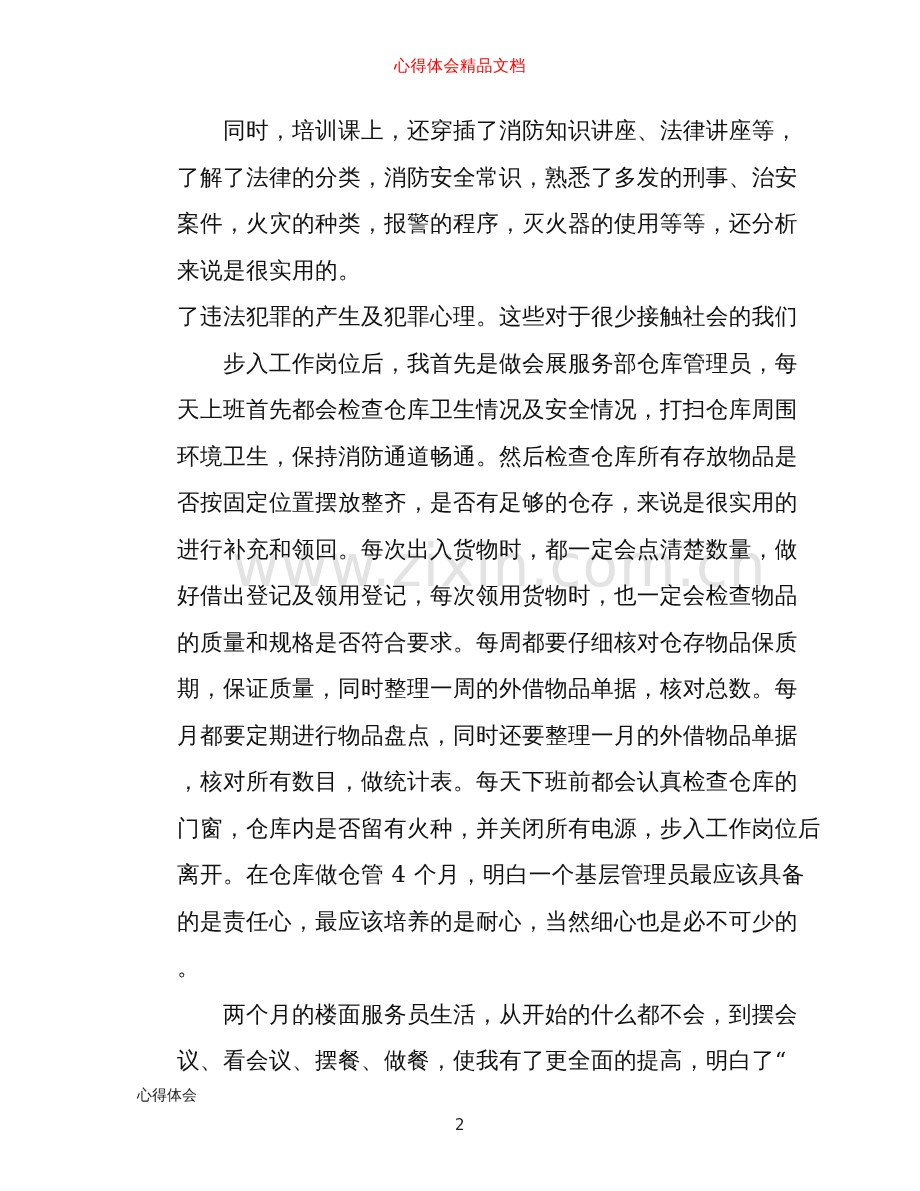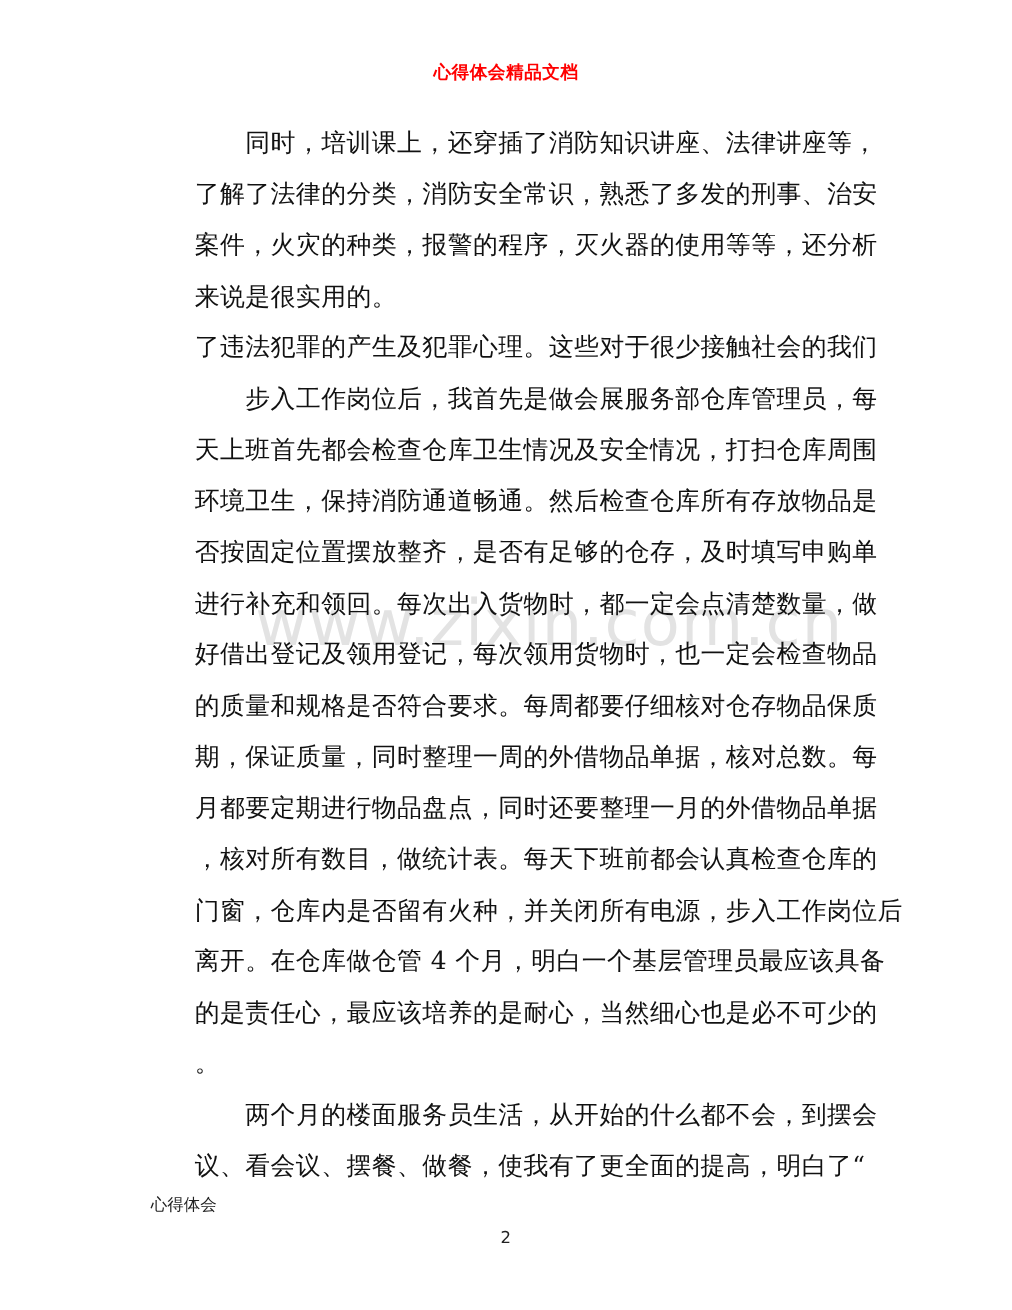--- a/index.html
+++ b/index.html
@@ -24,21 +24,20 @@
   .header-title {
     position: absolute;
     top: 56px;
     left: 0;
     width: 920px;
     text-align: center;
     font-family: "DejaVu Sans", "Liberation Sans", sans-serif;
     font-size: 16px;
     color: #ff0000;
     letter-spacing: 0.5px;
-    font-weight: bold;
   }
   .body-text {
     position: absolute;
     left: 137px;
     top: 107px;
     width: 648px;
     font-size: 22.6px;
     line-height: 46.5px;
     color: #111111;
     letter-spacing: 0.4px;
@@ -91,21 +90,21 @@
 
   <div class="body-text">
     <span class="line indent">同时，培训课上，还穿插了消防知识讲座、法律讲座等，</span>
     <span class="line">了解了法律的分类，消防安全常识，熟悉了多发的刑事、治安</span>
     <span class="line">案件，火灾的种类，报警的程序，灭火器的使用等等，还分析</span>
     <span class="line">来说是很实用的。</span>
     <span class="line">了违法犯罪的产生及犯罪心理。这些对于很少接触社会的我们</span>
     <span class="line indent">步入工作岗位后，我首先是做会展服务部仓库管理员，每</span>
     <span class="line">天上班首先都会检查仓库卫生情况及安全情况，打扫仓库周围</span>
     <span class="line">环境卫生，保持消防通道畅通。然后检查仓库所有存放物品是</span>
-    <span class="line">否按固定位置摆放整齐，是否有足够的仓存，及时填写申购单</span>
+    <span class="line">否按固定位置摆放整齐，是否有足够的仓存，来说是很实用的</span>
     <span class="line">进行补充和领回。每次出入货物时，都一定会点清楚数量，做</span>
     <span class="line">好借出登记及领用登记，每次领用货物时，也一定会检查物品</span>
     <span class="line">的质量和规格是否符合要求。每周都要仔细核对仓存物品保质</span>
     <span class="line">期，保证质量，同时整理一周的外借物品单据，核对总数。每</span>
     <span class="line">月都要定期进行物品盘点，同时还要整理一月的外借物品单据</span>
     <span class="line">，核对所有数目，做统计表。每天下班前都会认真检查仓库的</span>
     <span class="line">门窗，仓库内是否留有火种，并关闭所有电源，步入工作岗位后</span>
     <span class="line">离开。在仓库做仓管 4 个月，明白一个基层管理员最应该具备</span>
     <span class="line">的是责任心，最应该培养的是耐心，当然细心也是必不可少的</span>
     <span class="line">。</span>

